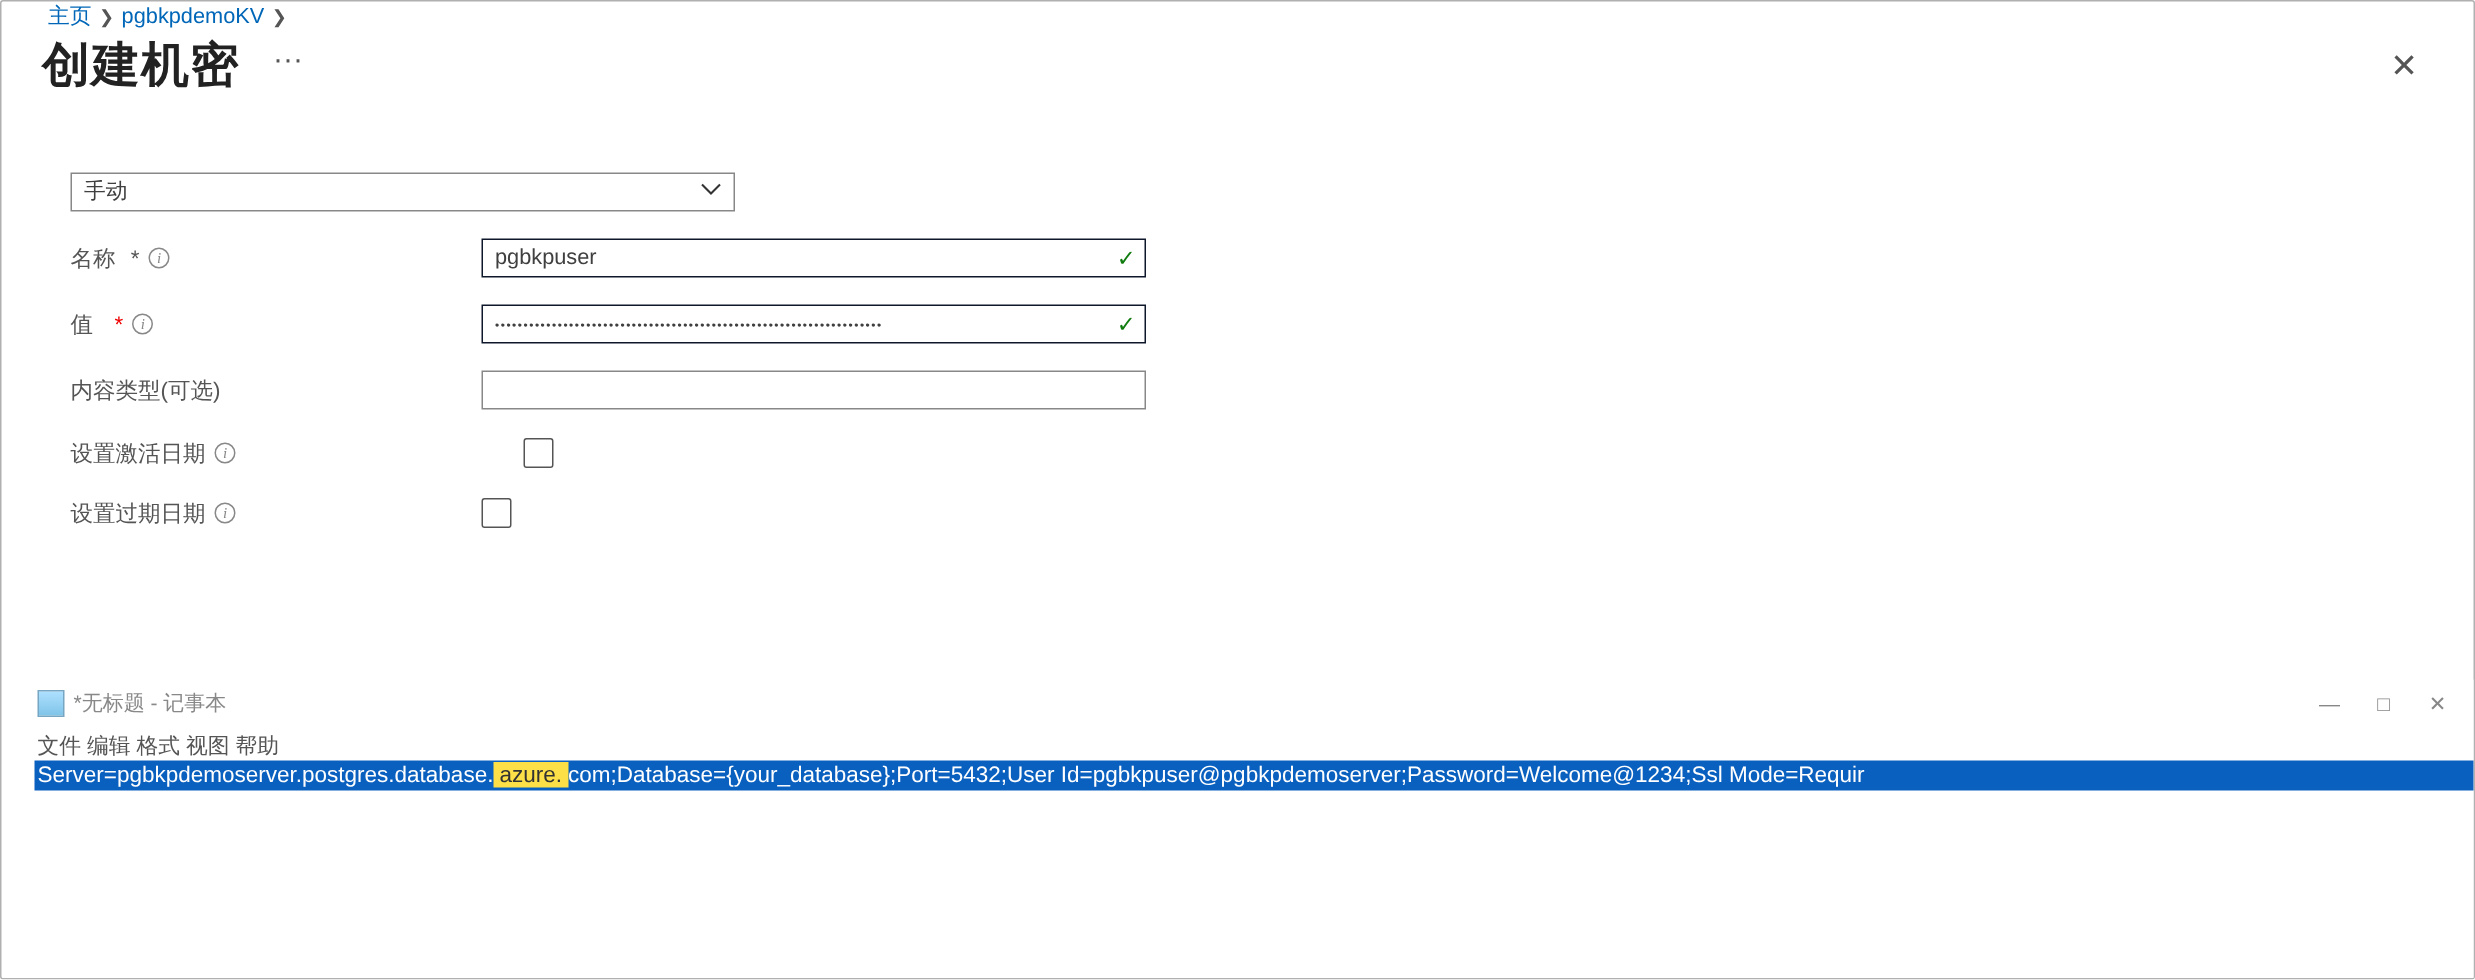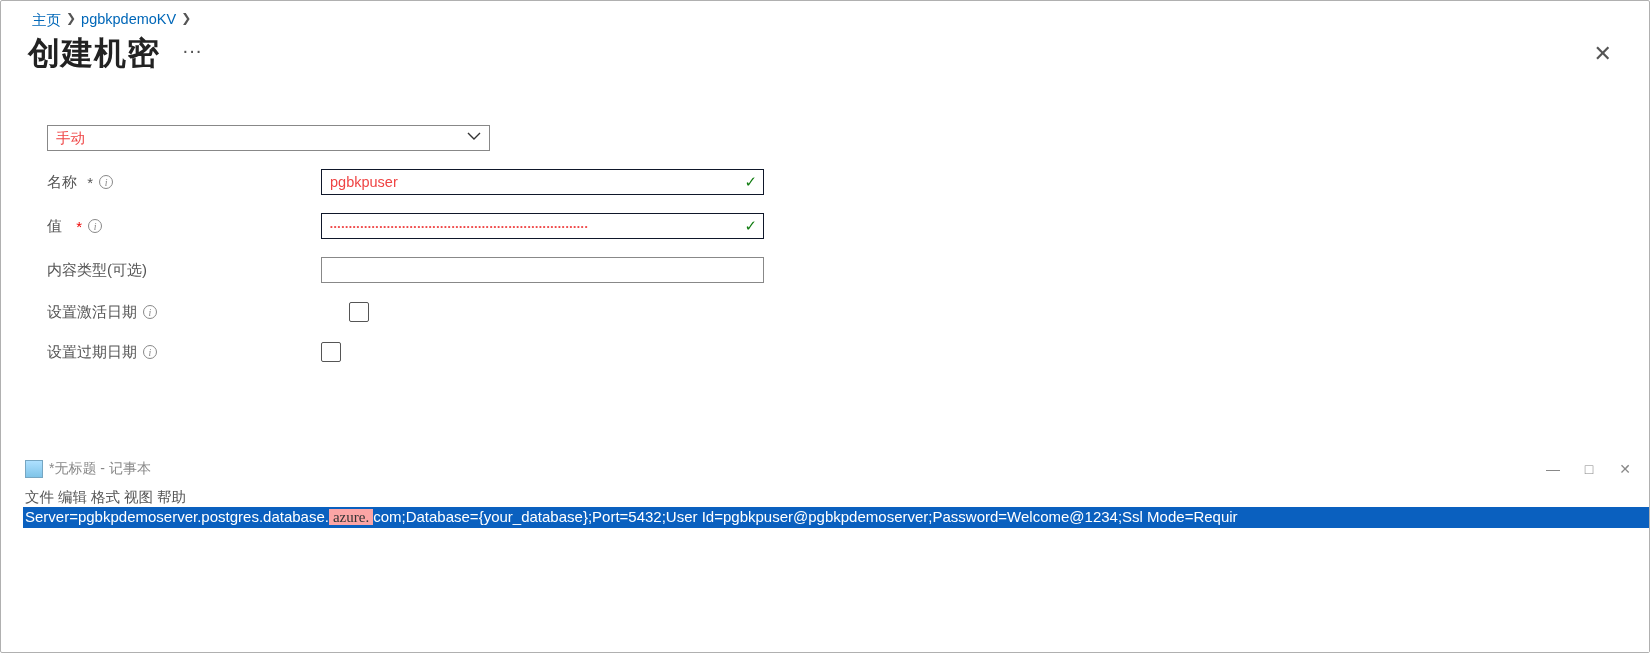--- a/index.html
+++ b/index.html
@@ -1,37 +1,37 @@
 <!DOCTYPE html>
 <html><head>
 <meta charset="utf-8">
 <style>
   * { box-sizing: border-box; margin: 0; padding: 0; font-family: "Segoe UI", "Microsoft YaHei", sans-serif; }
   html, body { width: 1650px; height: 653px; background: #fff; overflow: hidden; }
 
   
   .outer { border: 1px solid #b0b0b0; border-radius: 2px; width: 100%; height: 100%; position: relative; }
 
-  .breadcrumb { padding: 10px 0 0 31px; font-size: 14.5px; color: #0067b8; display:flex; gap:5px;}
+  .breadcrumb { padding: 0 0 0 31px; font-size: 14.5px; color: #0067b8; display:flex; align-items:center; gap:5px;}
   .breadcrumb a { color:#0067b8; text-decoration:none;}
   .breadcrumb .sep { color:#555; font-size:12px;}
 
   .titlebar { display:flex; align-items:center; padding: 0 27px; margin-top:2px;}
   .titlebar h1 { font-size: 32px; font-weight: 600; letter-spacing:1px; color:#222; margin-right:22px;}
   .titlebar .more { font-size:20px; color:#555; position:relative; top:-4px;}
   .close-x { margin-left:auto; margin-right:10px; font-size:22px; color:#555; cursor:pointer;}
 
   .form { padding: 40px 0 0 46px; }
   .row { display:flex; align-items:center; height:44px; }
   .row .label { width:274px; font-size:15px; color:#555; display:flex; align-items:center; gap:6px;}
   .req { color:#e00;}
   .info-icon { display:inline-flex; width:14px; height:14px; border:1px solid #888; border-radius:50%; align-items:center; justify-content:center; font-size:10px; color:#888; font-style:italic; font-family:serif;}
   .control { width:443px; }
 
-  .select, .tinput { width:100%; height:26px; font-size:14.5px; padding:0 8px; border:1px solid #888; background:#fff; color:#ef4444;}
+  .select, .tinput { width:100%; height:26px; font-size:14.5px; padding:0 8px; border:1px solid #888; background:#fff; color:#404040;}
   .select { appearance:none; -webkit-appearance:none; position:relative;}
   .sel-wrap { position:relative; width:443px;}
   .sel-wrap .chev { position:absolute; right:8px; top:3px; pointer-events:none; }
 
   .valid-input { border:1px solid #0f172a; }
   .valid-wrap { position:relative; width:443px;}
   .valid-wrap .ok { position:absolute; right:7px; top:4px; color:#107c10; font-size:15px;}
 
   .cb { width:20px; height:20px; border:1px solid #555; border-radius:2px; background:#fff; margin-left:0;}
 
@@ -41,21 +41,21 @@
 
   
   .notepad { position:absolute; left:22px; right:0; top:452px; bottom:0; background:#fff; }
   .np-title { display:flex; align-items:center; height:32px; padding:0 6px 0 2px; font-size:14px; color:#888;}
   .np-title .np-icon { width:18px; height:18px; margin-right:6px; background:linear-gradient(#aee0ff,#7fc4e8); border:1px solid #76a6c2; display:inline-block;}
   .np-title .spacer{flex:1;}
   .np-title .wbtn{ width:36px; text-align:center; color:#888; font-size:14px;}
   .np-menu { display:flex; gap:4px; padding:0 2px; font-size:14.5px; color:#555; height:22px; align-items:flex-end;}
 
   .np-body { font-family: Consolas,"Courier New",monospace; font-size:15px; color:#fff; background:#0a60bf; padding:1px 2px; white-space:nowrap; overflow:hidden;}
-  .np-body .gap { background:#fca5a5; color:#333; display:inline; padding:0 4px;font-family:Liberation Serif, serif;}
+  .np-body .gap { background:#fde047; color:#333; display:inline; padding:0 4px;}
 </style>
 </head>
 <body>
 
 <div class="outer">
 
   <div class="breadcrumb">
     <a href="#">主页</a>
     <span class="sep">❯</span>
     <a href="#">pgbkpdemoKV</a>

